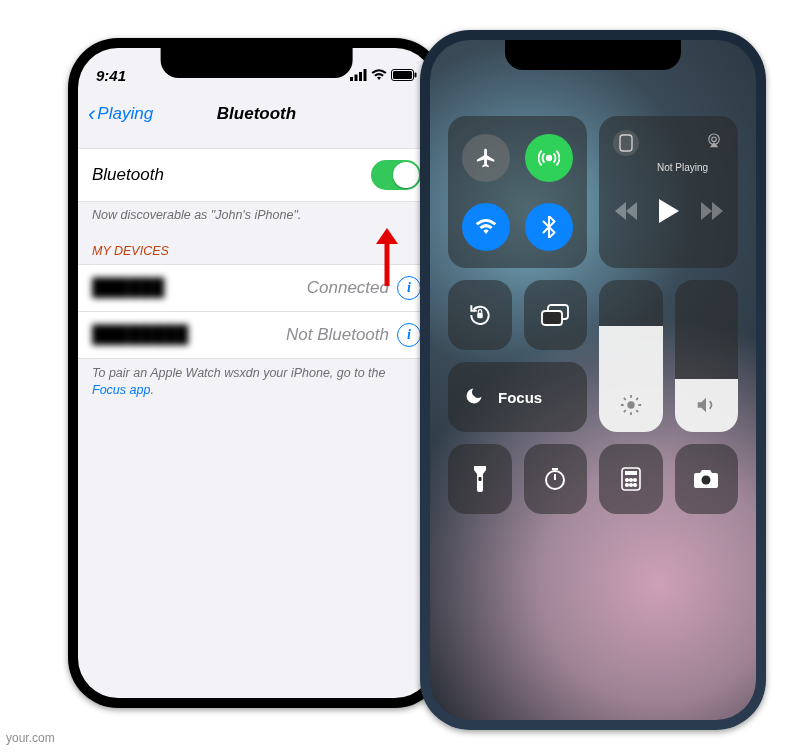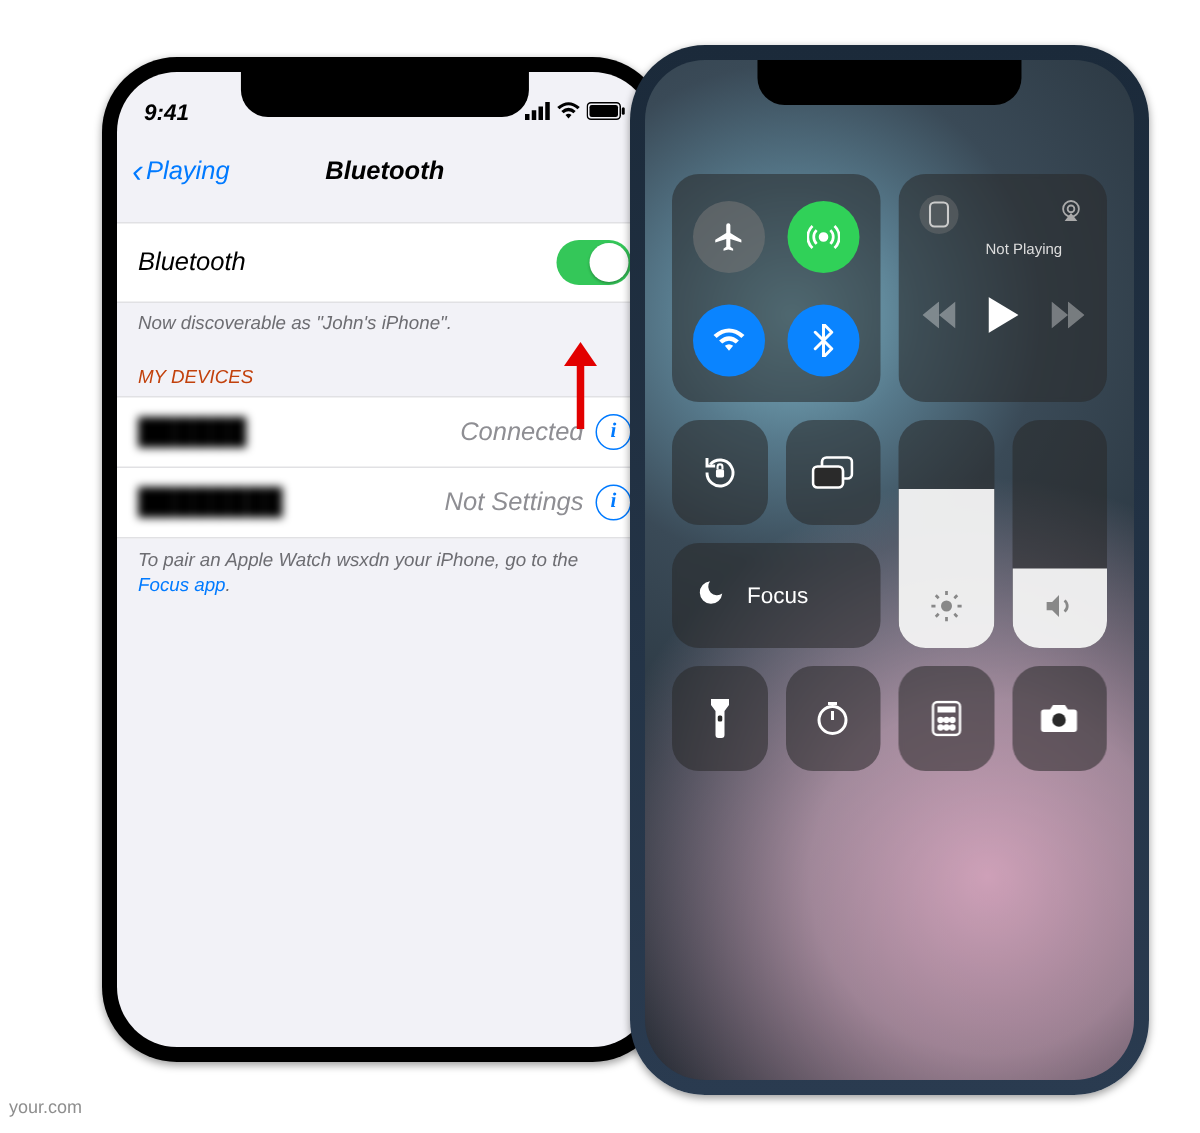--- a/index.html
+++ b/index.html
@@ -205,20 +205,21 @@
     display:flex; align-items:center; justify-content:center;
   }
   .media-controls { display:flex; gap:22px; align-items:center; justify-content:center; width:100%; margin-top:12px; }
   .media-controls .dim { opacity:0.35; }
   .focus-tile {
     grid-column:1 / span 2; grid-row:4;
     justify-content:flex-start;
     padding:0 16px;
     gap:14px;
     font-size:15px;
+    font-weight:bold;
   }
   .vert-slider {
     grid-row:4 / span 2;
     background: rgba(40,40,40,0.55);
     border-radius:18px;
     position:relative;
     overflow:hidden;
     display:flex; align-items:flex-end; justify-content:center;
   }
   .vert-fill {
@@ -298,21 +299,21 @@
     <div class="device-row" style="border-top:0.5px solid #e1e1e4;">
       <span class="name">██████</span>
       <span class="right">
         <span>Connected</span>
         <span class="info-i">i</span>
       </span>
     </div>
     <div class="device-row">
       <span class="name">████████</span>
       <span class="right">
-        <span>Not Settings</span>
+        <span>Not Bluetooth</span>
         <span class="info-i">i</span>
       </span>
     </div>
 
     <div class="watch-text">
       <span>To pair an Apple Watch wsxdn your iPhone, go to the </span><span class="link">Focus app</span><span>.</span>
     </div>
 
     <div class="red-arrow">
       <svg width="30" height="60" viewBox="0 0 30 60">

